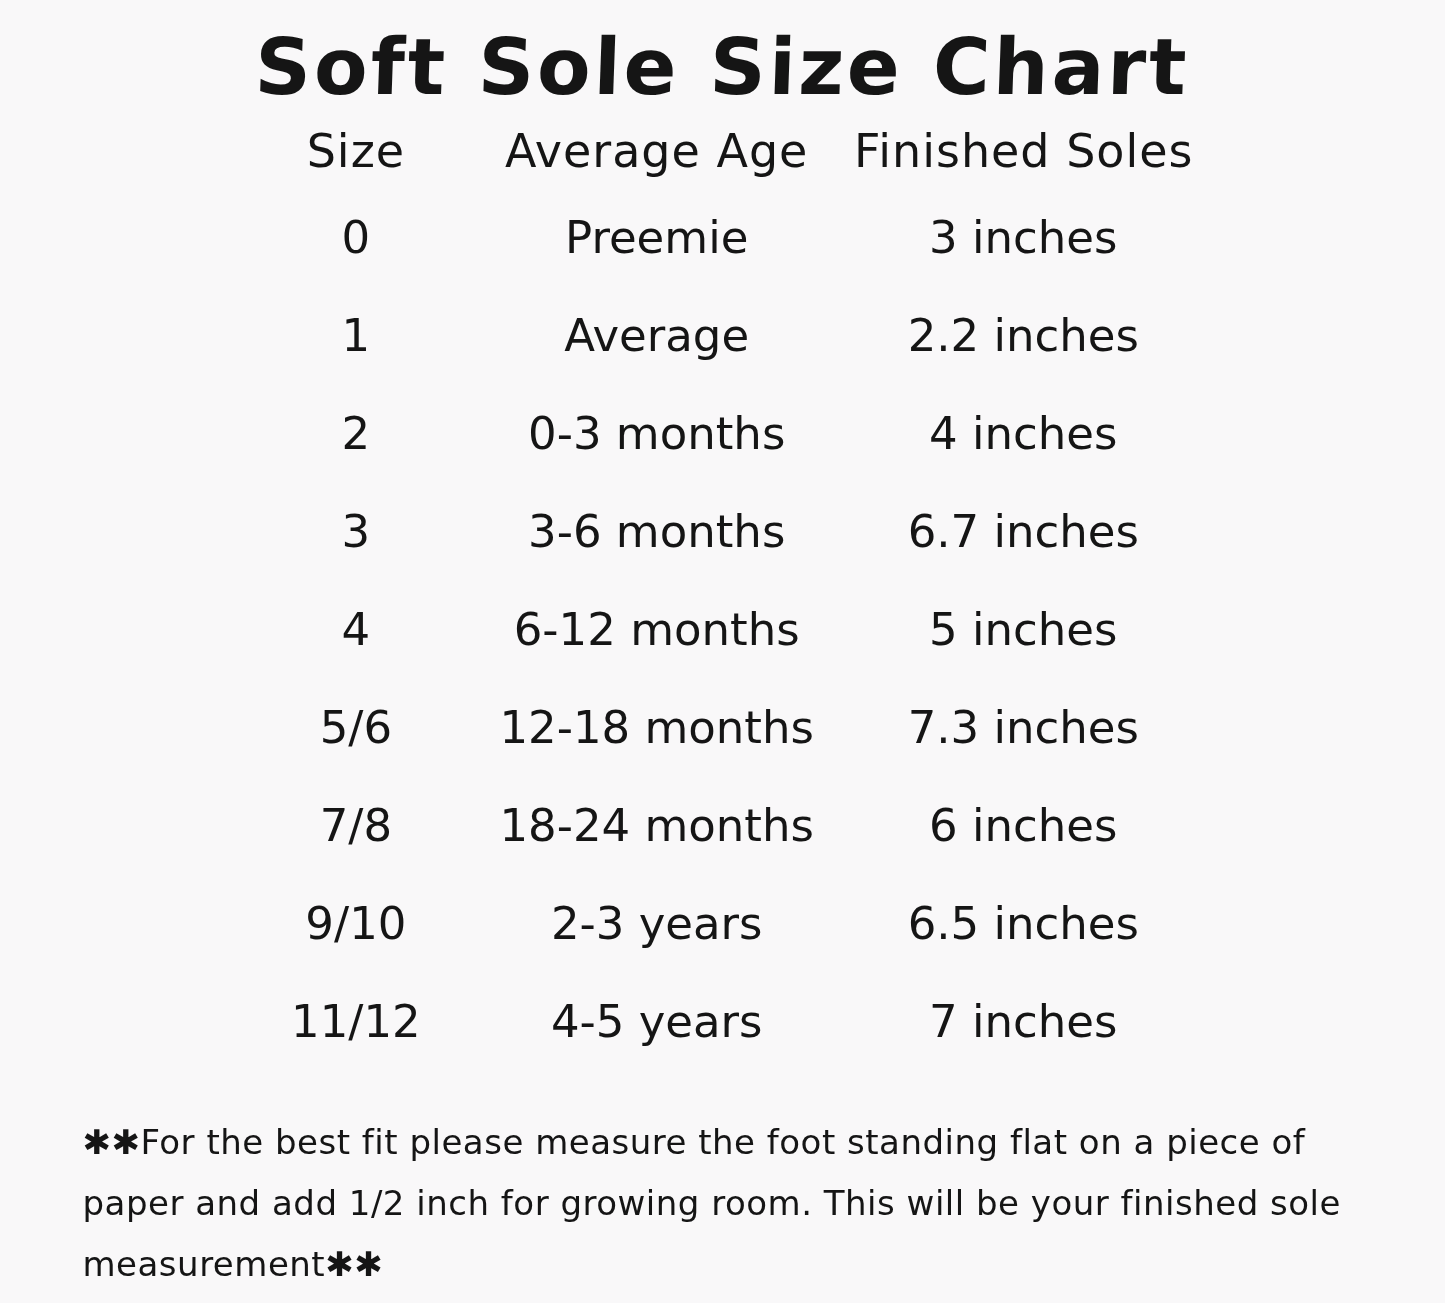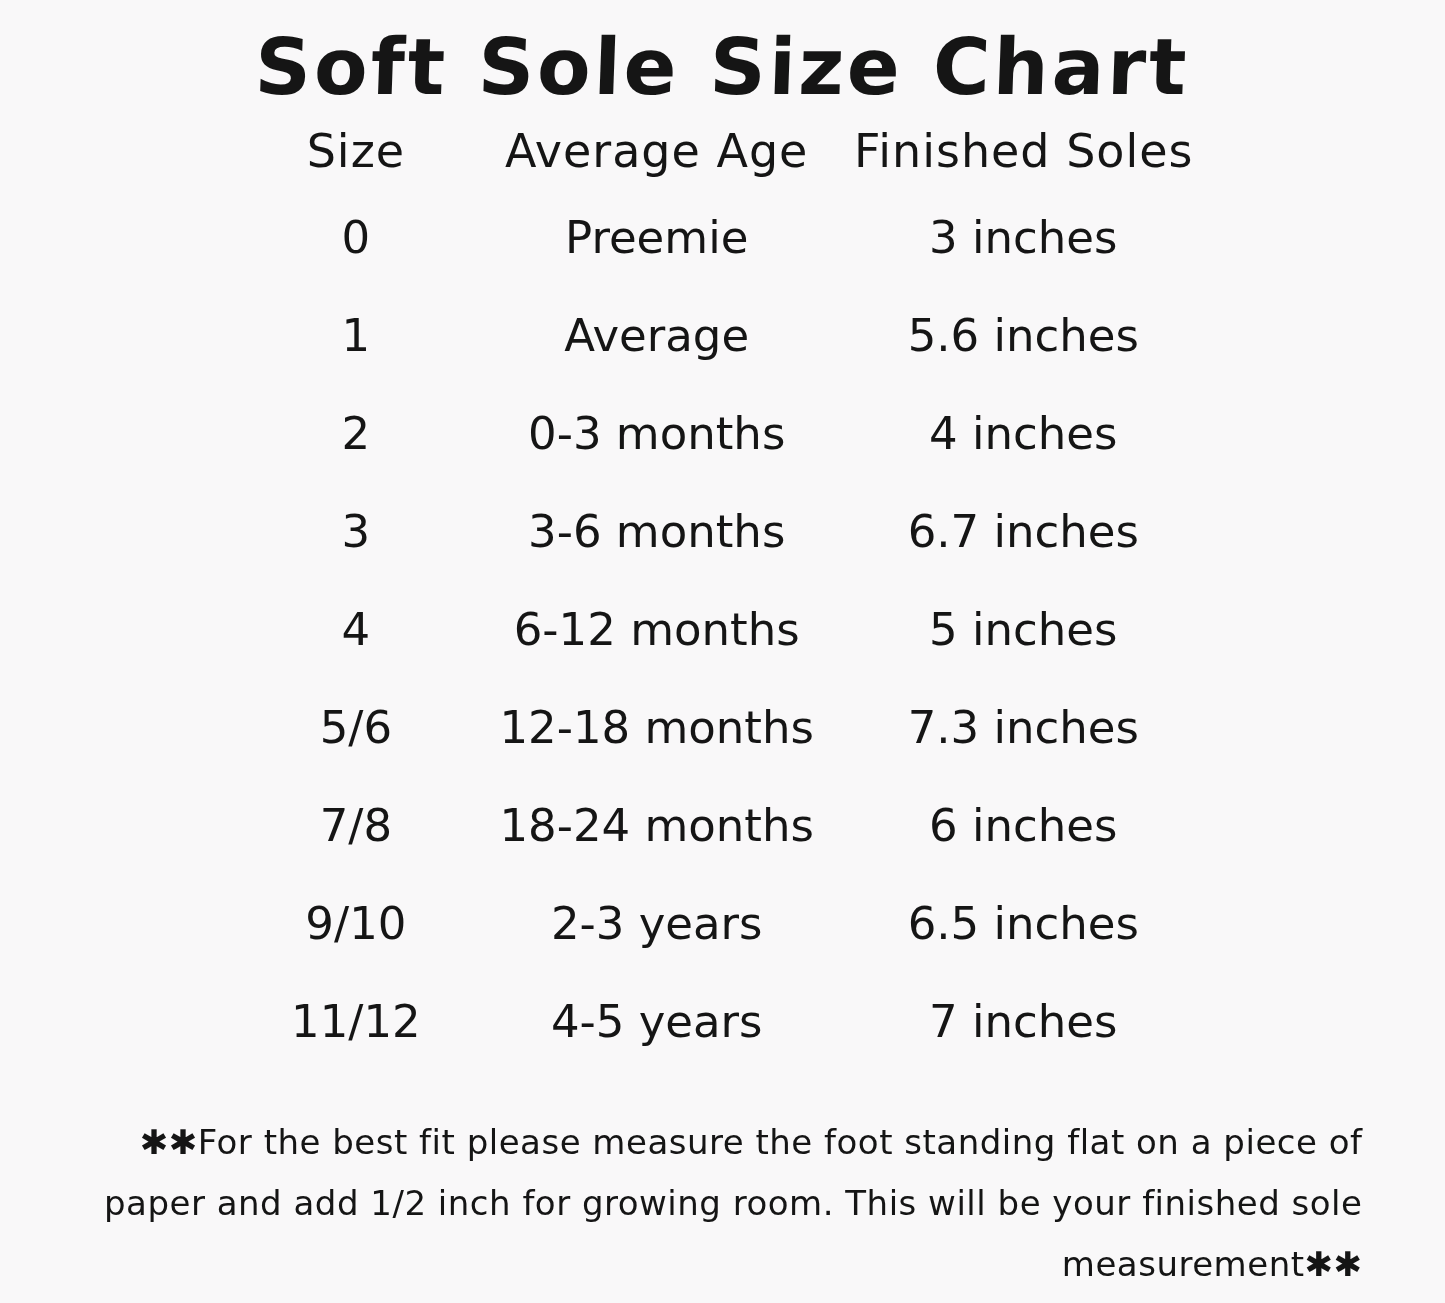--- a/index.html
+++ b/index.html
@@ -49,21 +49,21 @@
   table.size-table td {
     font-size: 45px;
     height: 96px;
     text-align: center;
     vertical-align: middle;
     white-space: nowrap;
   }
   .footnote {
     width: 1280px;
     margin: 42px auto 0 auto;
-    text-align: right;
+    text-align: left;
     font-size: 34px;
     line-height: 1.8;
     letter-spacing: 0.5px;
   }
 </style>
 </head>
 <body style="background: rgb(249, 248, 249); color: rgb(21, 21, 21);">
 
 <div class="page">
 
@@ -84,21 +84,21 @@
     </thead>
     <tbody>
         <tr>
           <td>0</td>
           <td>Preemie</td>
           <td>3 inches</td>
         </tr>
         <tr>
           <td>1</td>
           <td>Average</td>
-          <td>5.6 inches</td>
+          <td>2.2 inches</td>
         </tr>
         <tr>
           <td>2</td>
           <td>0-3 months</td>
           <td>4 inches</td>
         </tr>
         <tr>
           <td>3</td>
           <td>3-6 months</td>
           <td>6.7 inches</td>

